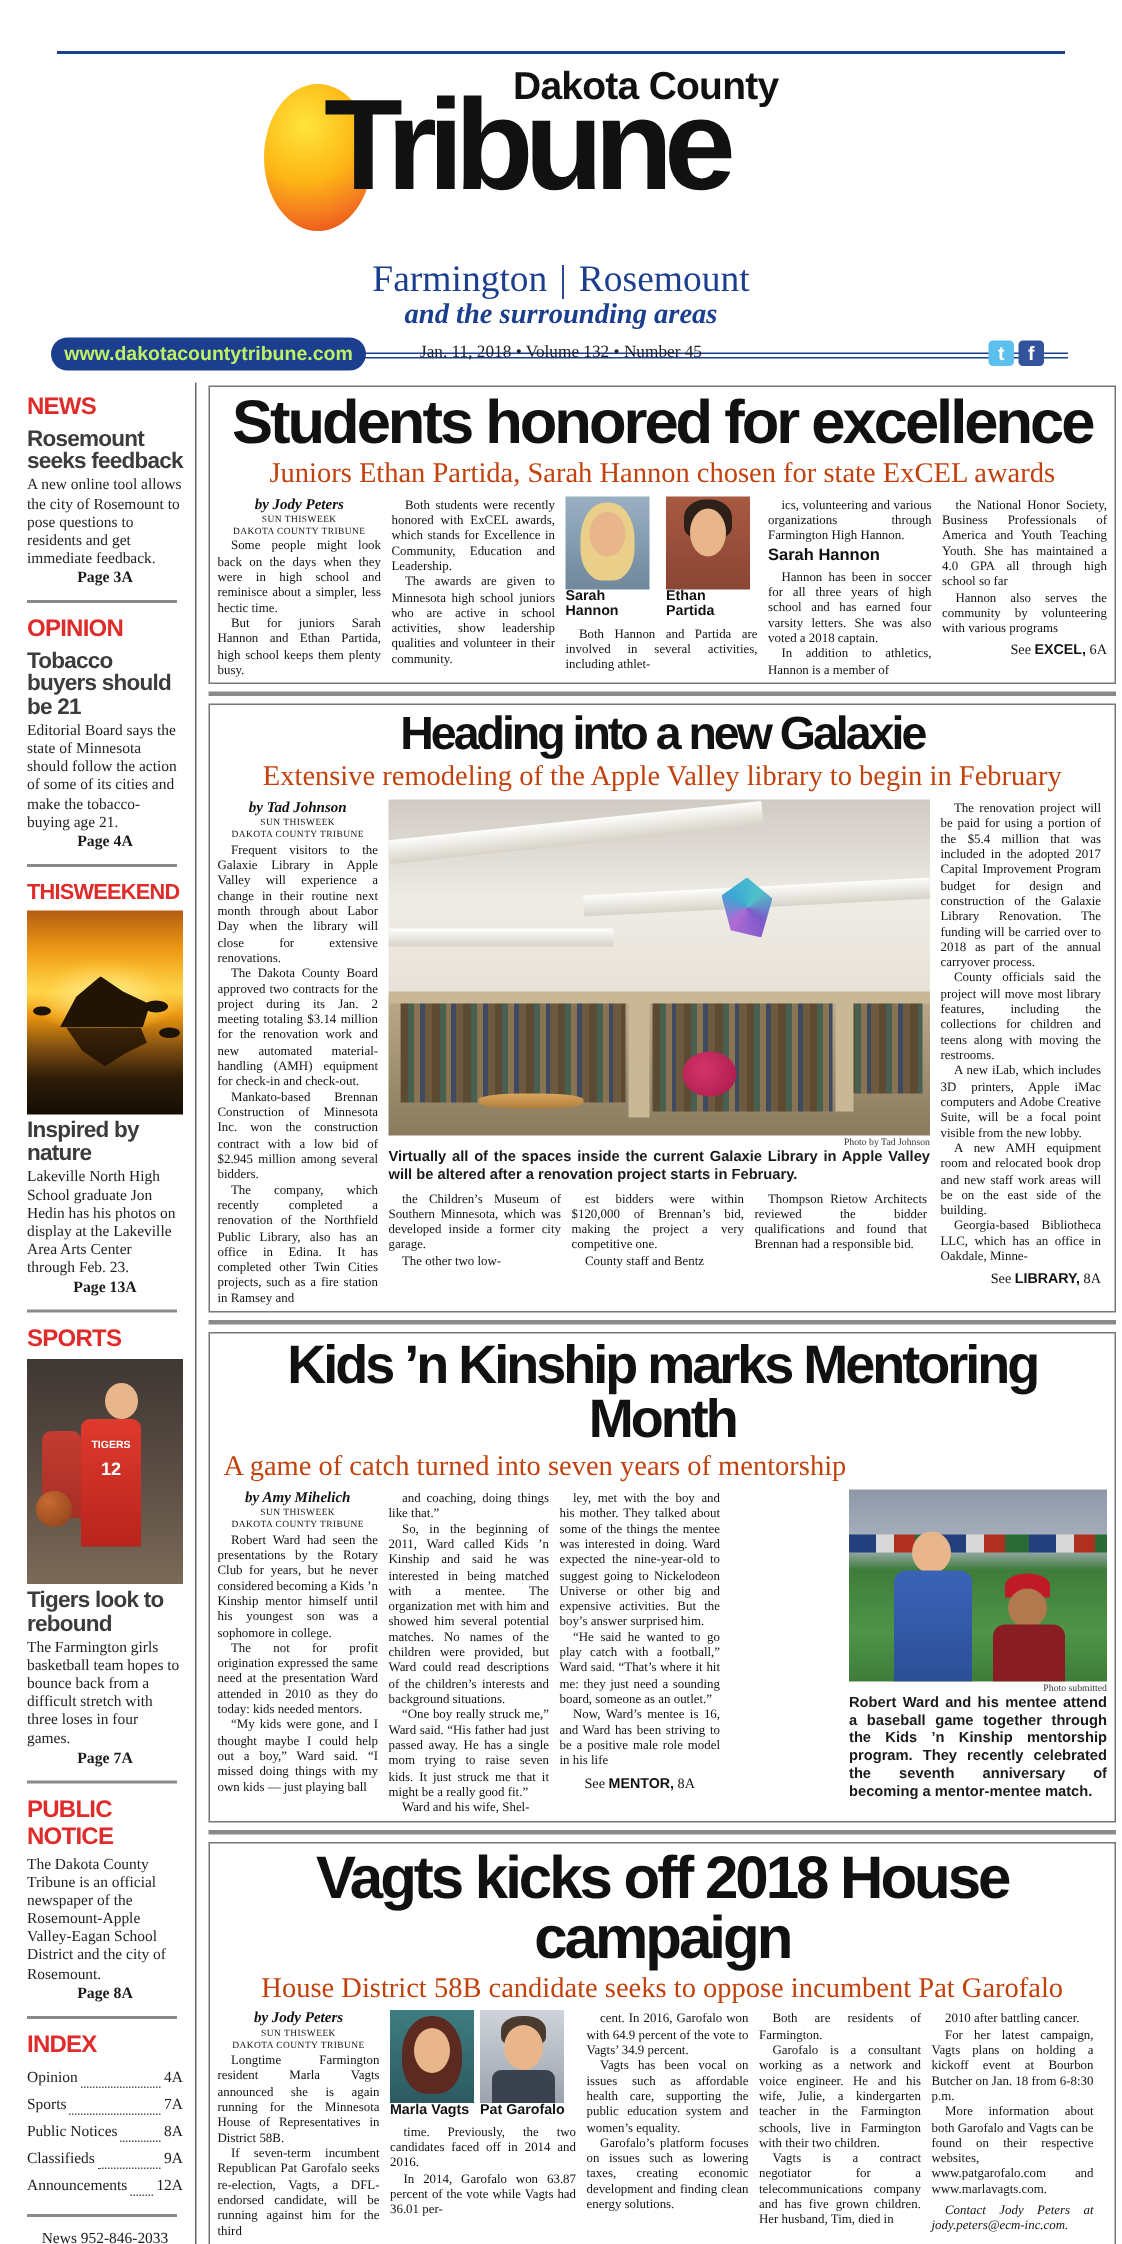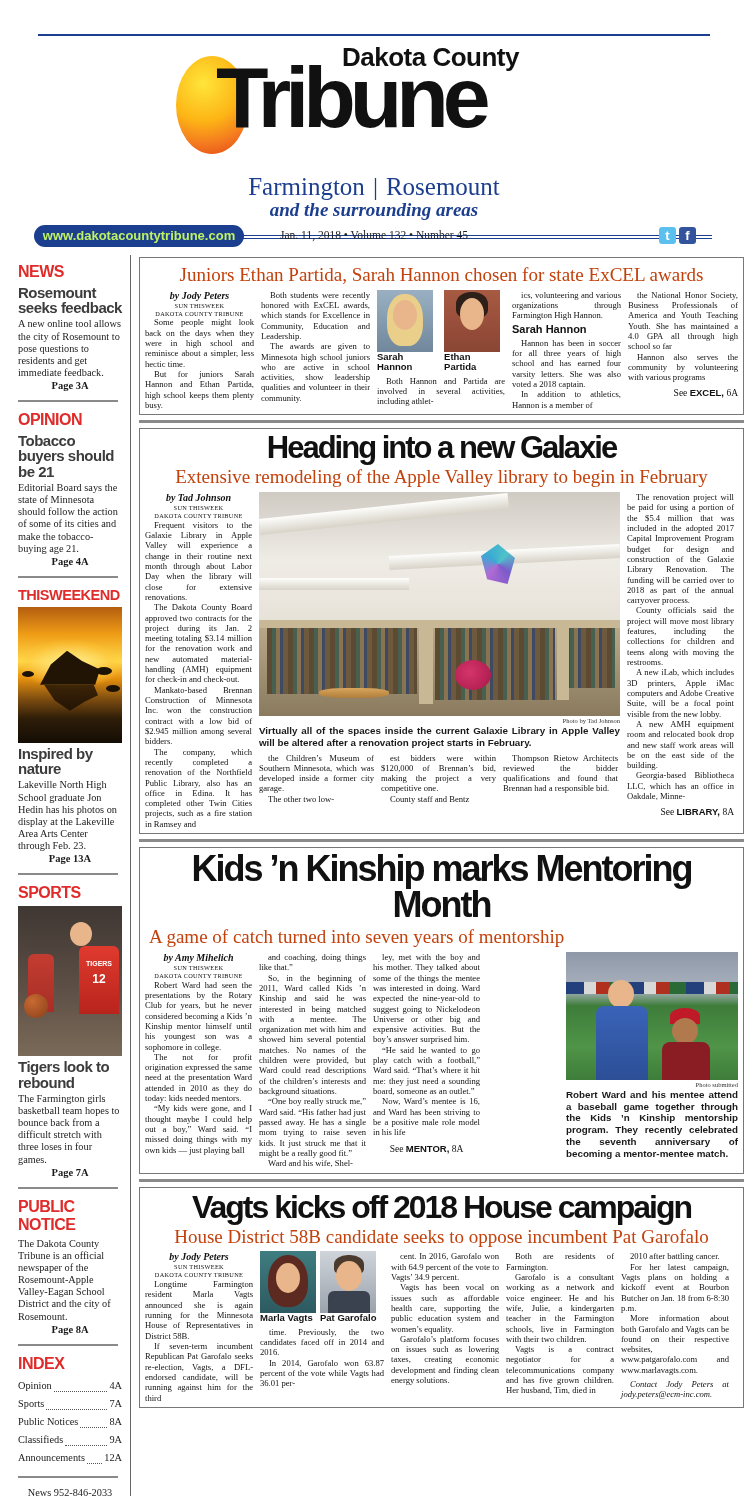--- a/index.html
+++ b/index.html
@@ -159,21 +159,21 @@
         <div class="sb-head">Inspired by nature</div>
         <div class="sb-body">Lakeville North High School graduate Jon Hedin has his photos on display at the Lakeville Area Arts Center through Feb. 23.</div>
         <div class="sb-page">Page 13A</div>
       </div>
       <div class="sb-div"></div>
       <div>
         <div class="sb-label">SPORTS</div>
         <div class="ph ph-bball sb-photo">
           <div class="jersey" style="left:10px;top:48px;width:26px;height:58px;opacity:.8"></div>
           <div class="skin" style="left:52px;top:16px;width:22px;height:24px"></div>
-          <div class="jersey" style="left:61px;top:40px;width:40px;height:68px">
+          <div class="jersey" style="left:36px;top:40px;width:40px;height:85px">
             <span class="jtext" style="top:14px">TIGERS</span>
             <span class="jtext" style="top:26px;font-size:12px">12</span>
           </div>
           <div class="bball" style="left:6px;top:88px;width:24px;height:24px"></div>
         </div>
         <div class="sb-head">Tigers look to rebound</div>
         <div class="sb-body">The Farmington girls basketball team hopes to bounce back from a difficult stretch with three loses in four games.</div>
         <div class="sb-page">Page 7A</div>
       </div>
       <div class="sb-div"></div>
@@ -212,20 +212,21 @@
           </div>
       </div>
       <div class="sb-div"></div>
       <div class="sb-contact">News 952-846-2033</div>
 
     </div>
 
     <div id="main">
 
       <div class="art">
+        <div class="hl" style="font-size:41px">Students honored for excellence</div>
         <div class="sub">Juniors Ethan Partida, Sarah Hannon chosen for state ExCEL awards</div>
         <div class="cols">
           <div class="c" style="width:109px">
             <p class="by">by Jody Peters</p>
             <p class="org"><span>SUN THISWEEK</span><br><span>DAKOTA COUNTY TRIBUNE</span></p>
             <p>Some people might look back on the days when they were in high school and reminisce about a simpler, less hectic time.</p>
             <p>But for juniors Sarah Hannon and Ethan Partida, high school keeps them plenty busy.</p>
           </div>
           <div class="c" style="width:109px">
             <p>Both students were recently honored with ExCEL awards, which stands for Excellence in Community, Education and Leadership.</p>
@@ -356,21 +357,21 @@
             </div>
             <div class="credit">Photo submitted</div>
             <div class="cap">Robert Ward and his mentee attend a baseball game together through the Kids ’n Kinship mentorship program. They recently celebrated the seventh anniversary of becoming a mentor-mentee match.</div>
           </div>
         </div>
       </div>
 
       <div class="grayrule"></div>
 
       <div class="art">
-        <div class="hl" style="font-size:32px">Vagts kicks off 2018 House campaign</div>
+        <div class="hl" style="font-size:40px">Vagts kicks off 2018 House campaign</div>
         <div class="sub">House District 58B candidate seeks to oppose incumbent Pat Garofalo</div>
         <div class="cols">
           <div class="c" style="width:108px">
             <p class="by">by Jody Peters</p>
             <p class="org"><span>SUN THISWEEK</span><br><span>DAKOTA COUNTY TRIBUNE</span></p>
             <p>Longtime Farmington resident Marla Vagts announced she is again running for the Minnesota House of Representatives in District 58B.</p>
             <p>If seven-term incumbent Republican Pat Garofalo seeks re-election, Vagts, a DFL-endorsed candidate, will be running against him for the third</p>
           </div>
           <div class="c" style="width:124px">
             <div style="display:flex;gap:4px">

